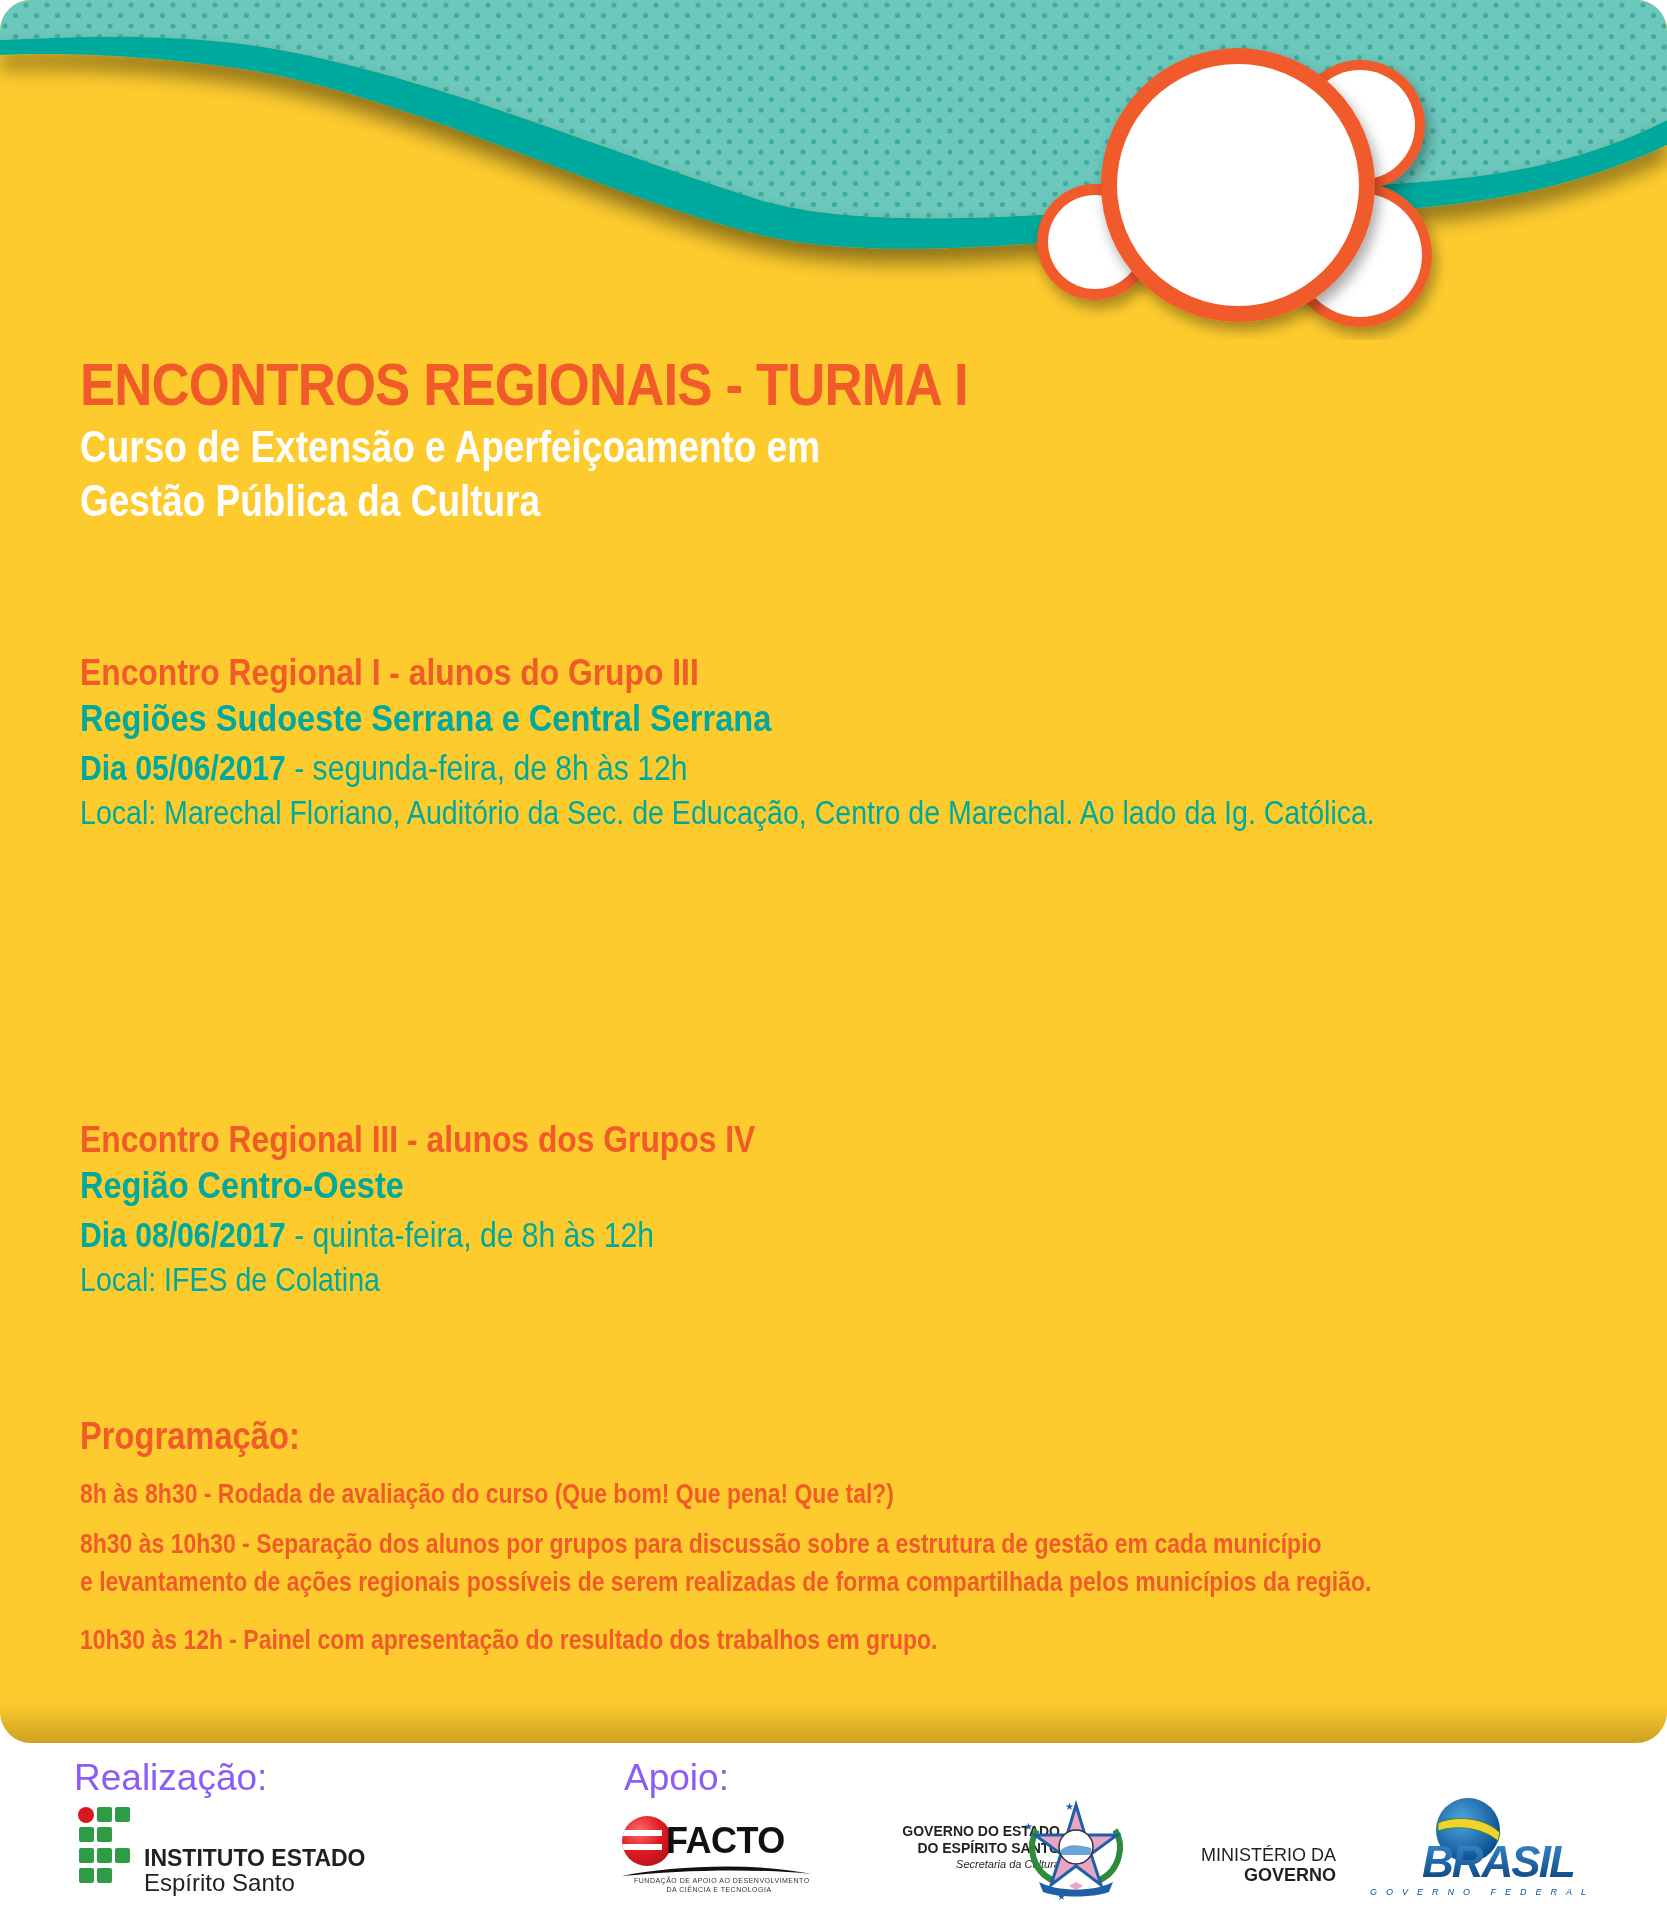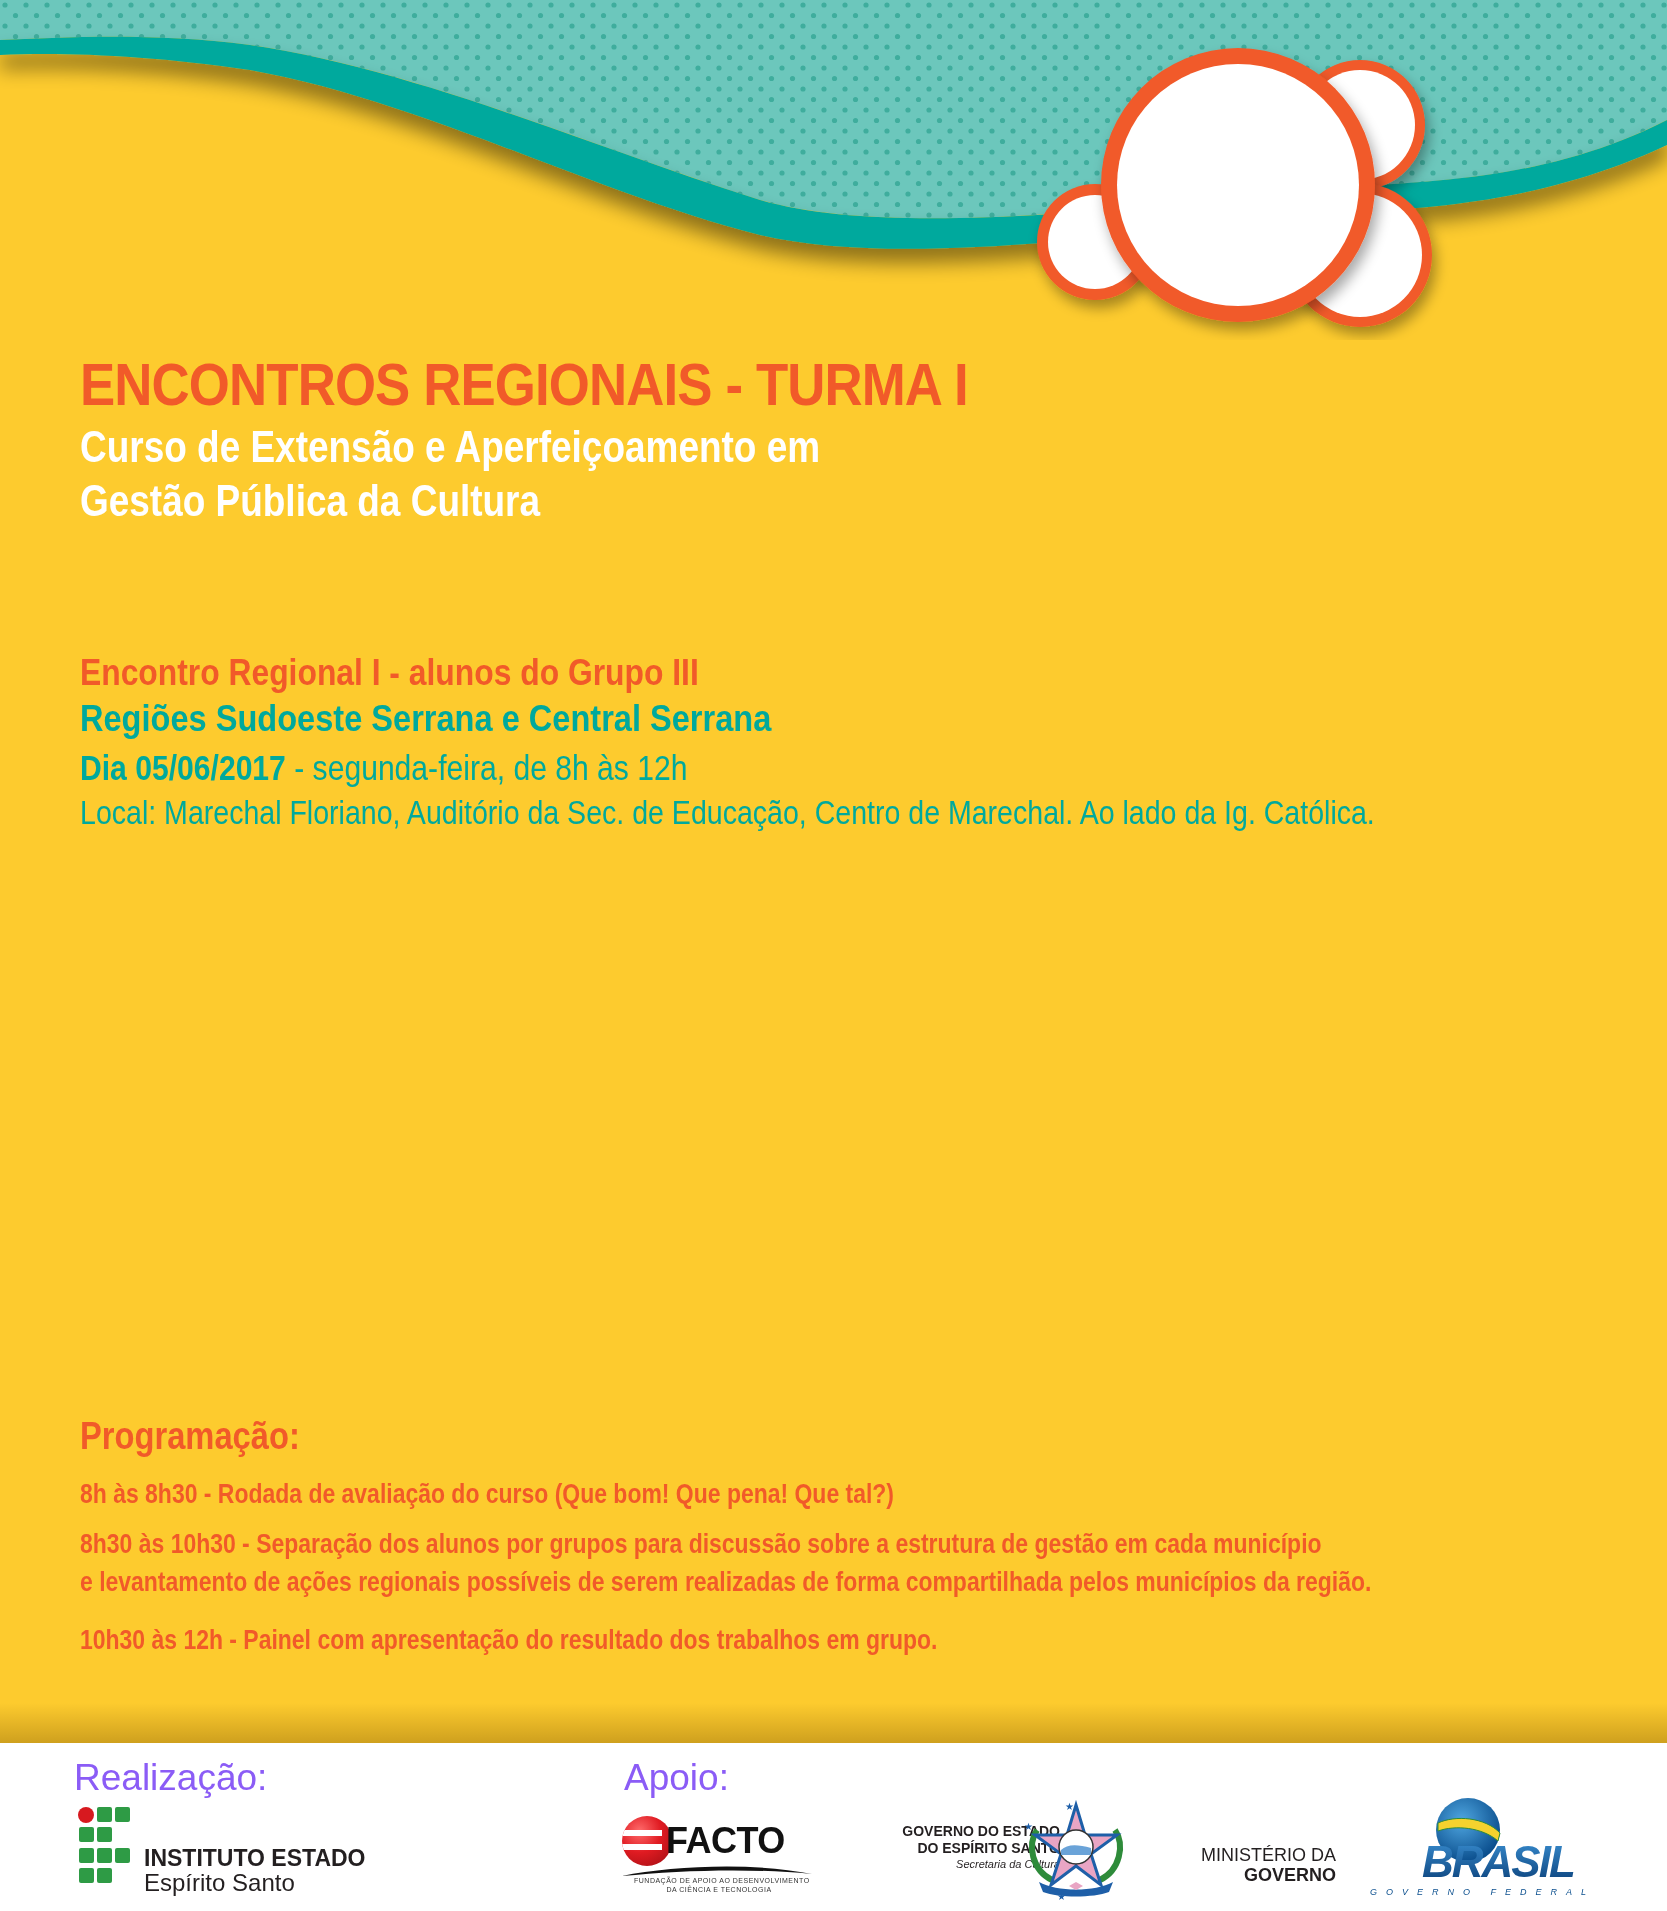--- a/index.html
+++ b/index.html
@@ -1,19 +1,19 @@
 <!DOCTYPE html>
 <html><head>
 <meta charset="utf-8">
 <style>
   * { margin:0; padding:0; box-sizing:border-box; }
   html, body { width:1667px; height:1911px; overflow:hidden; background:#ffffff; }
   body { position:relative; font-family:"Liberation Sans", "DejaVu Sans", sans-serif; }
 
-  .poster { position:absolute; left:0; top:0; width:1667px; height:1743px; background:#FDCB2E; overflow:hidden; }
+  .poster { position:absolute; left:0; top:0; width:1667px; height:1743px; background:#FDCB2E; overflow:hidden;border-radius:31px; }
   .poster-shade { position:absolute; left:0; right:0; bottom:0; height:40px;
     background:linear-gradient(to bottom, rgba(0,0,0,0) 0%, rgba(120,80,0,0.35) 100%); }
 
   .header-art { position:absolute; left:0; top:0; width:1667px; height:340px; }
   .condensed { font-family:"Liberation Sans Narrow","Liberation Sans", sans-serif; }
 
   .title { position:absolute; left:80px; top:350px; font-size:60px; font-weight:bold; color:#F15A29;
            letter-spacing:-1px; transform:scaleX(0.88); transform-origin:left top; white-space:nowrap; }
   .subtitle { position:absolute; left:80px; font-size:44px; font-weight:bold; color:#FFFFFF;
            transform:scaleX(0.84); transform-origin:left top; white-space:nowrap; }
@@ -128,20 +128,26 @@
   <div class="subtitle condensed" style="top:476px;">Gestão Pública da Cultura</div>
 
   <div class="sec" style="top:650px;">
     <div class="sec-head condensed">Encontro Regional I - alunos do Grupo III</div>
     <div class="sec-region condensed">Regiões Sudoeste Serrana e Central Serrana</div>
     <div class="sec-date condensed"><b>Dia 05/06/2017</b><span> - segunda-feira, de 8h às 12h</span></div>
     <div class="sec-local condensed">Local: Marechal Floriano, Auditório da Sec. de Educação, Centro de Marechal. Ao lado da Ig. Católica.</div>
   </div>
 
 
+  <div class="sec" style="top:1117px;">
+    <div class="sec-head condensed">Encontro Regional III - alunos dos Grupos IV</div>
+    <div class="sec-region condensed">Região Centro-Oeste</div>
+    <div class="sec-date condensed"><b>Dia 08/06/2017</b><span> - quinta-feira, de 8h às 12h</span></div>
+    <div class="sec-local condensed">Local: IFES de Colatina</div>
+  </div>
 
   <div class="prog-title condensed">Programação:</div>
   <div class="prog-item condensed" style="top:1474px;">8h às 8h30 - Rodada de avaliação do curso (Que bom! Que pena! Que tal?)</div>
   <div class="prog-item condensed" style="top:1524px;">8h30 às 10h30 - Separação dos alunos por grupos para discussão sobre a estrutura de gestão em cada município</div>
   <div class="prog-item condensed" style="top:1562px;">e levantamento de ações regionais possíveis de serem realizadas de forma compartilhada pelos municípios da região.</div>
   <div class="prog-item condensed" style="top:1620px;">10h30 às 12h - Painel com apresentação do resultado dos trabalhos em grupo.</div>
 
   <div class="poster-shade"></div>
 </div>
 

